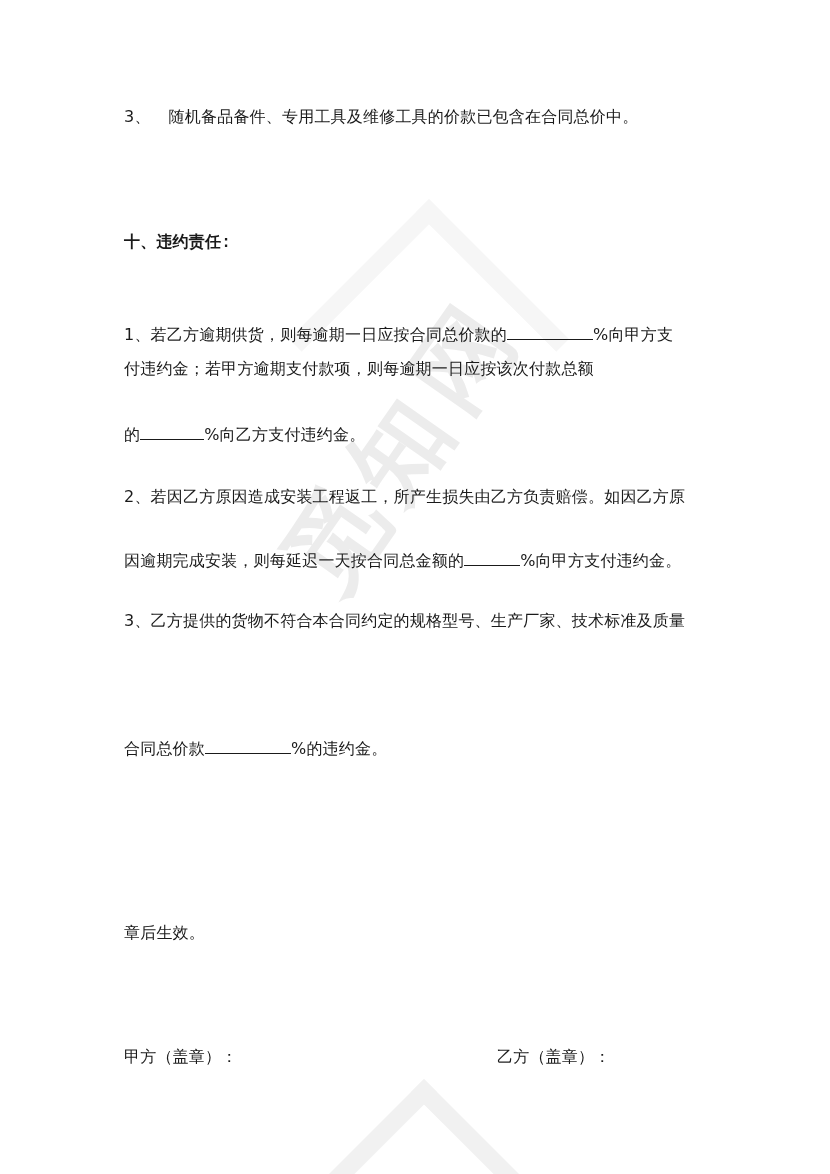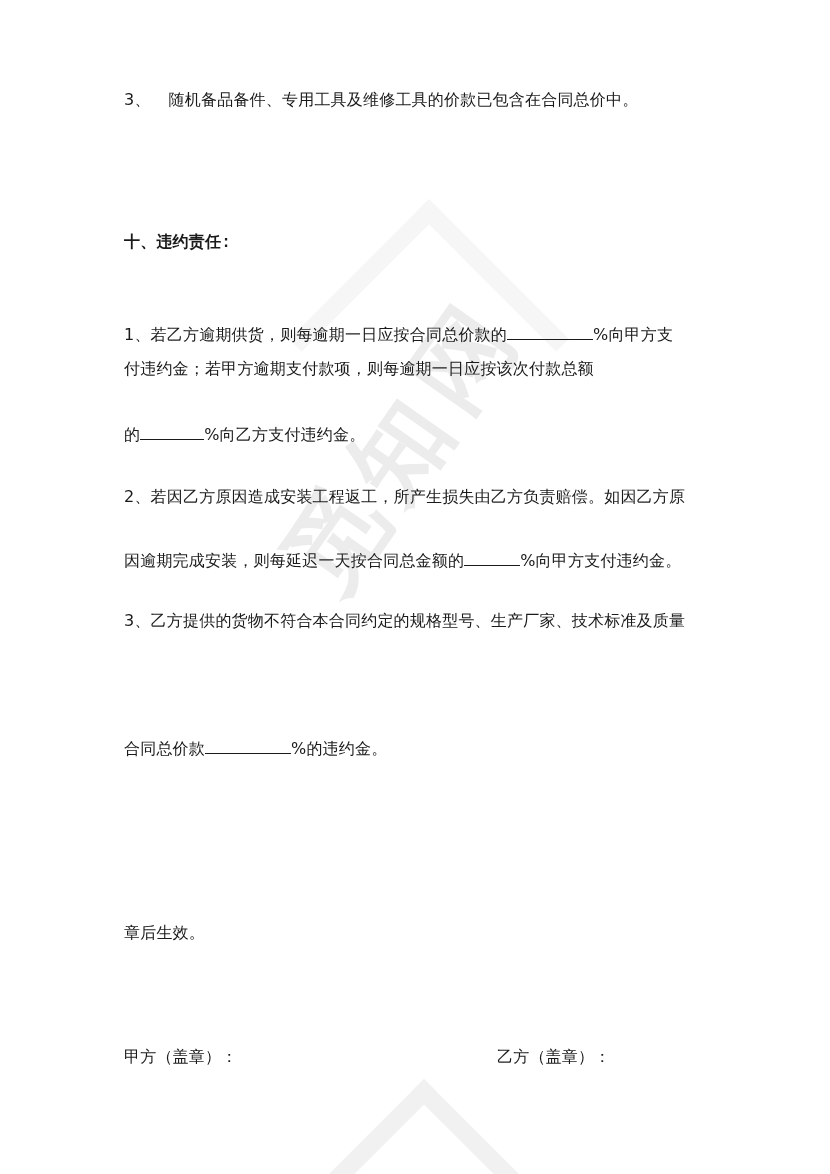--- a/index.html
+++ b/index.html
@@ -62,21 +62,21 @@
   </style>
 </head>
 <body>
 
 <div class="page">
 
   <div class="watermark" style="left:240px; top:380px;">觅知网</div>
   <div class="wm-chevron" style="left:325px; top:1120px;"></div>
   <div class="wm-chevron" style="left:330px; top:240px; opacity:0.6;"></div>
 
-  <div class="line" style="top:89px;">
+  <div class="line" style="top:106px;">
     <span>3、</span><span class="gap" style="width:18px;"></span><span>随机备品备件、专用工具及维修工具的价款已包含在合同总价中。</span>
   </div>
 
   <div class="line bold" style="top:232px;font-family:Liberation Mono, monospace;">十、违约责任:</div>
 
   <div class="line" style="top:288px;margin-top:34px;">
     <span>1、若乙方逾期供货，则每逾期一日应按合同总价款的</span><span class="blank" style="width:86px;"></span><span>%向甲方支</span>
   </div>
   <div class="line" style="top:358px;text-align:right;">付违约金；若甲方逾期支付款项，则每逾期一日应按该次付款总额</div>
   <div class="line" style="top:422px;">

